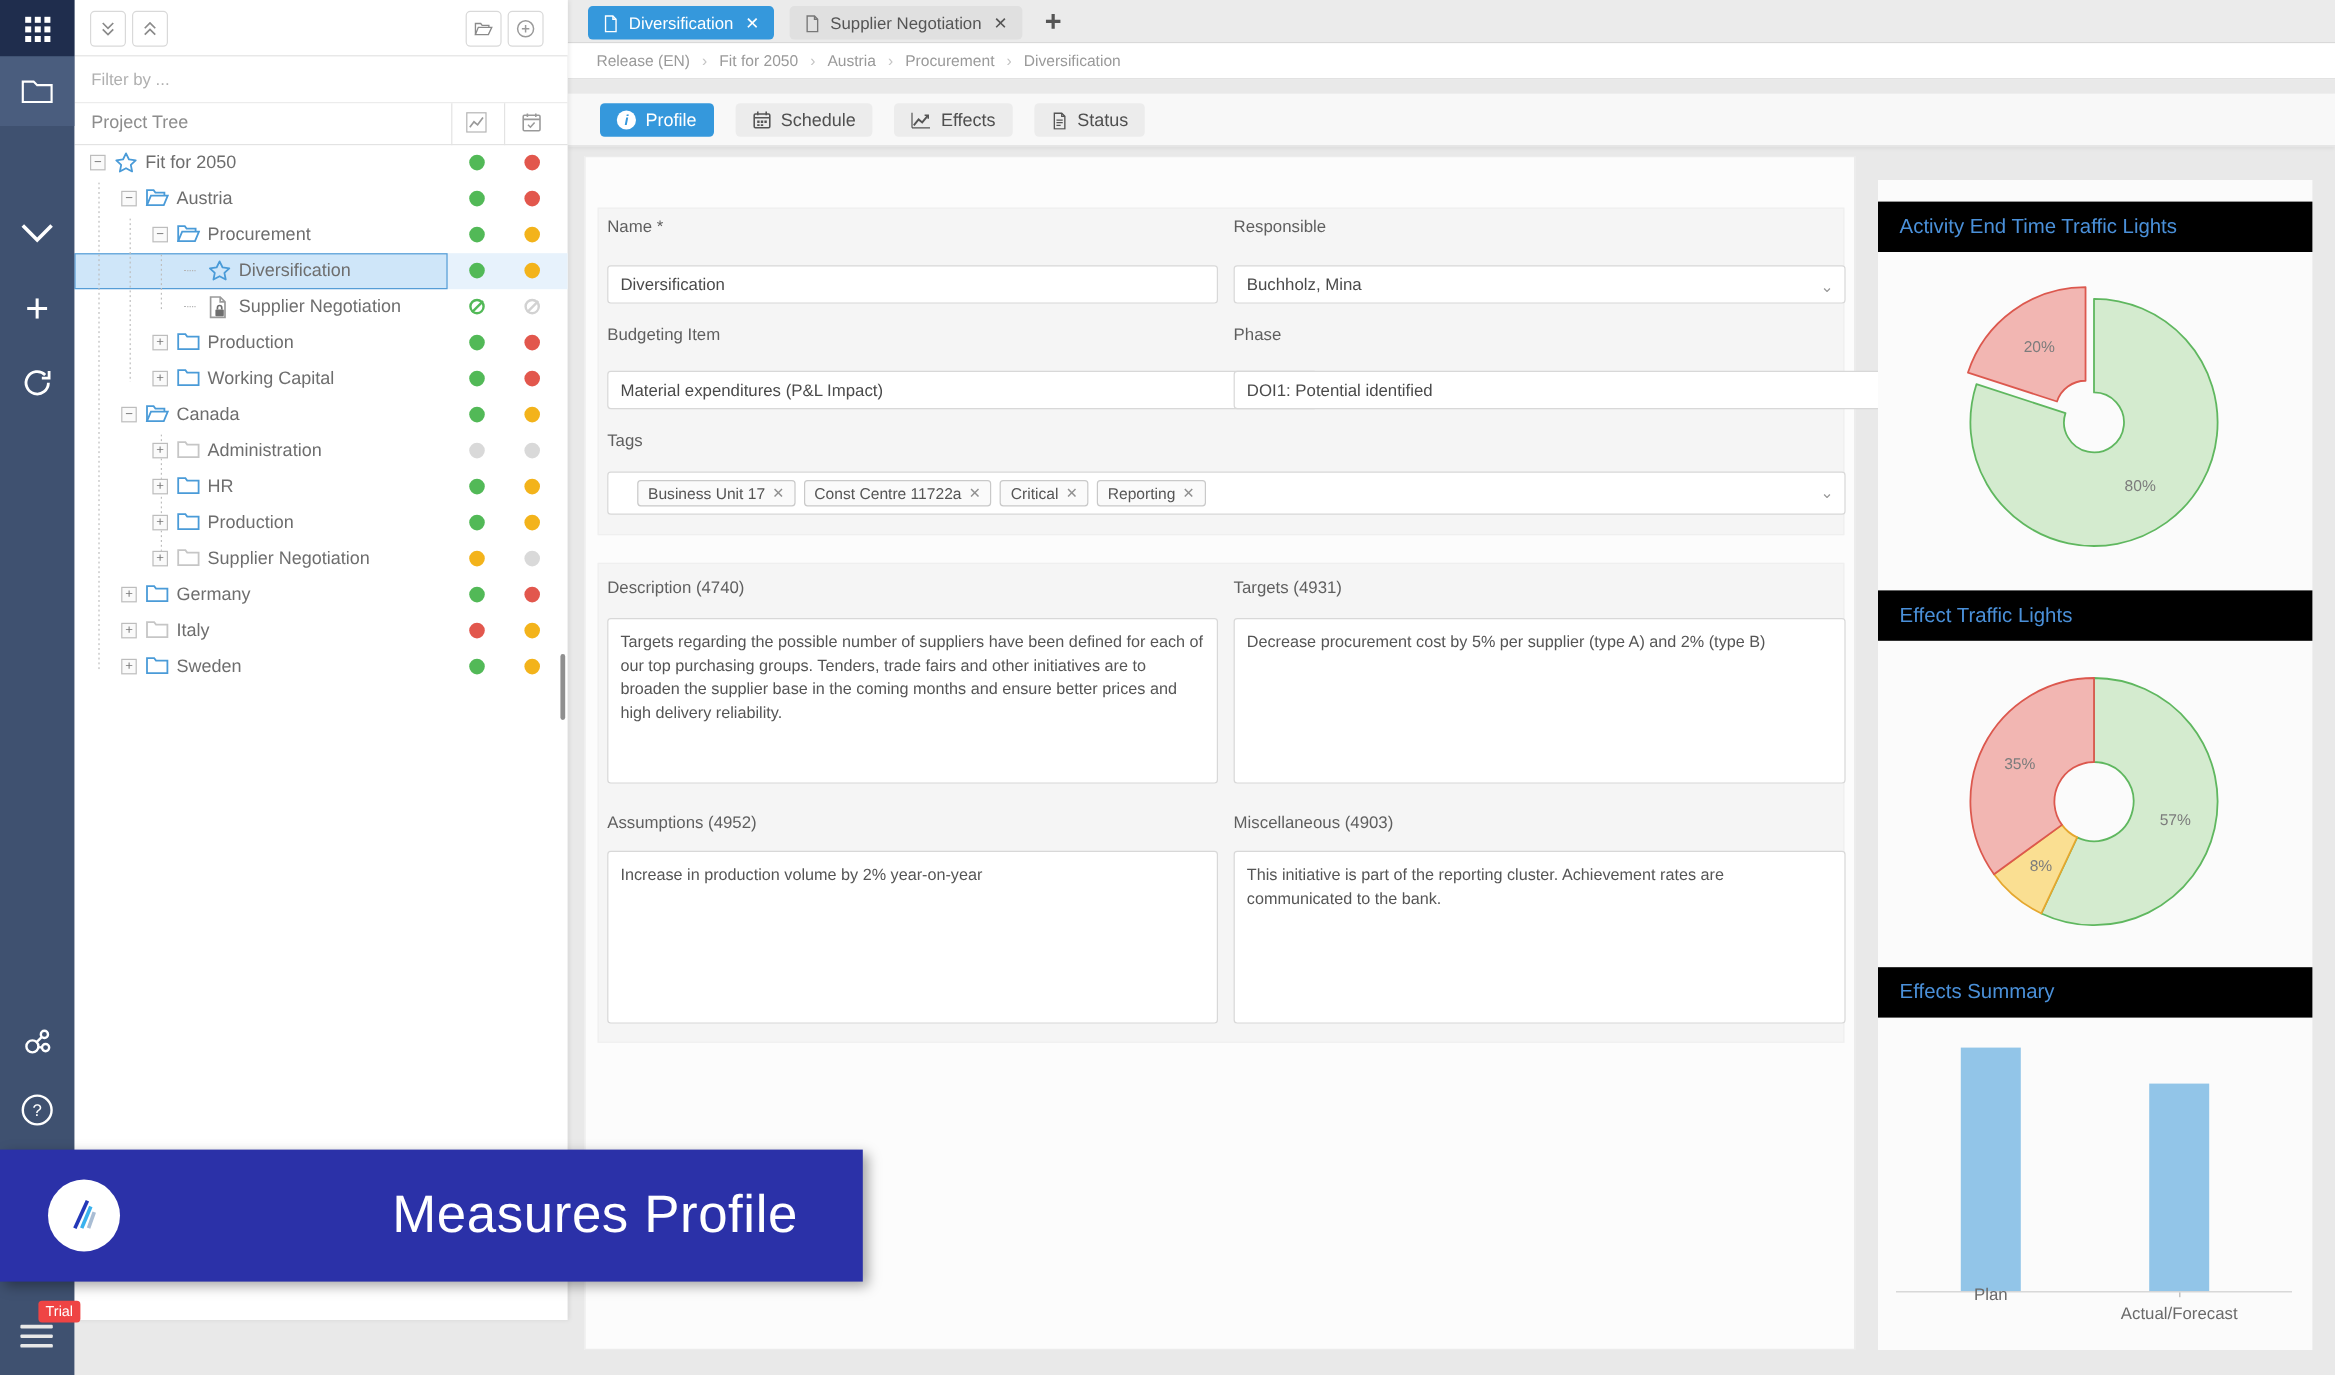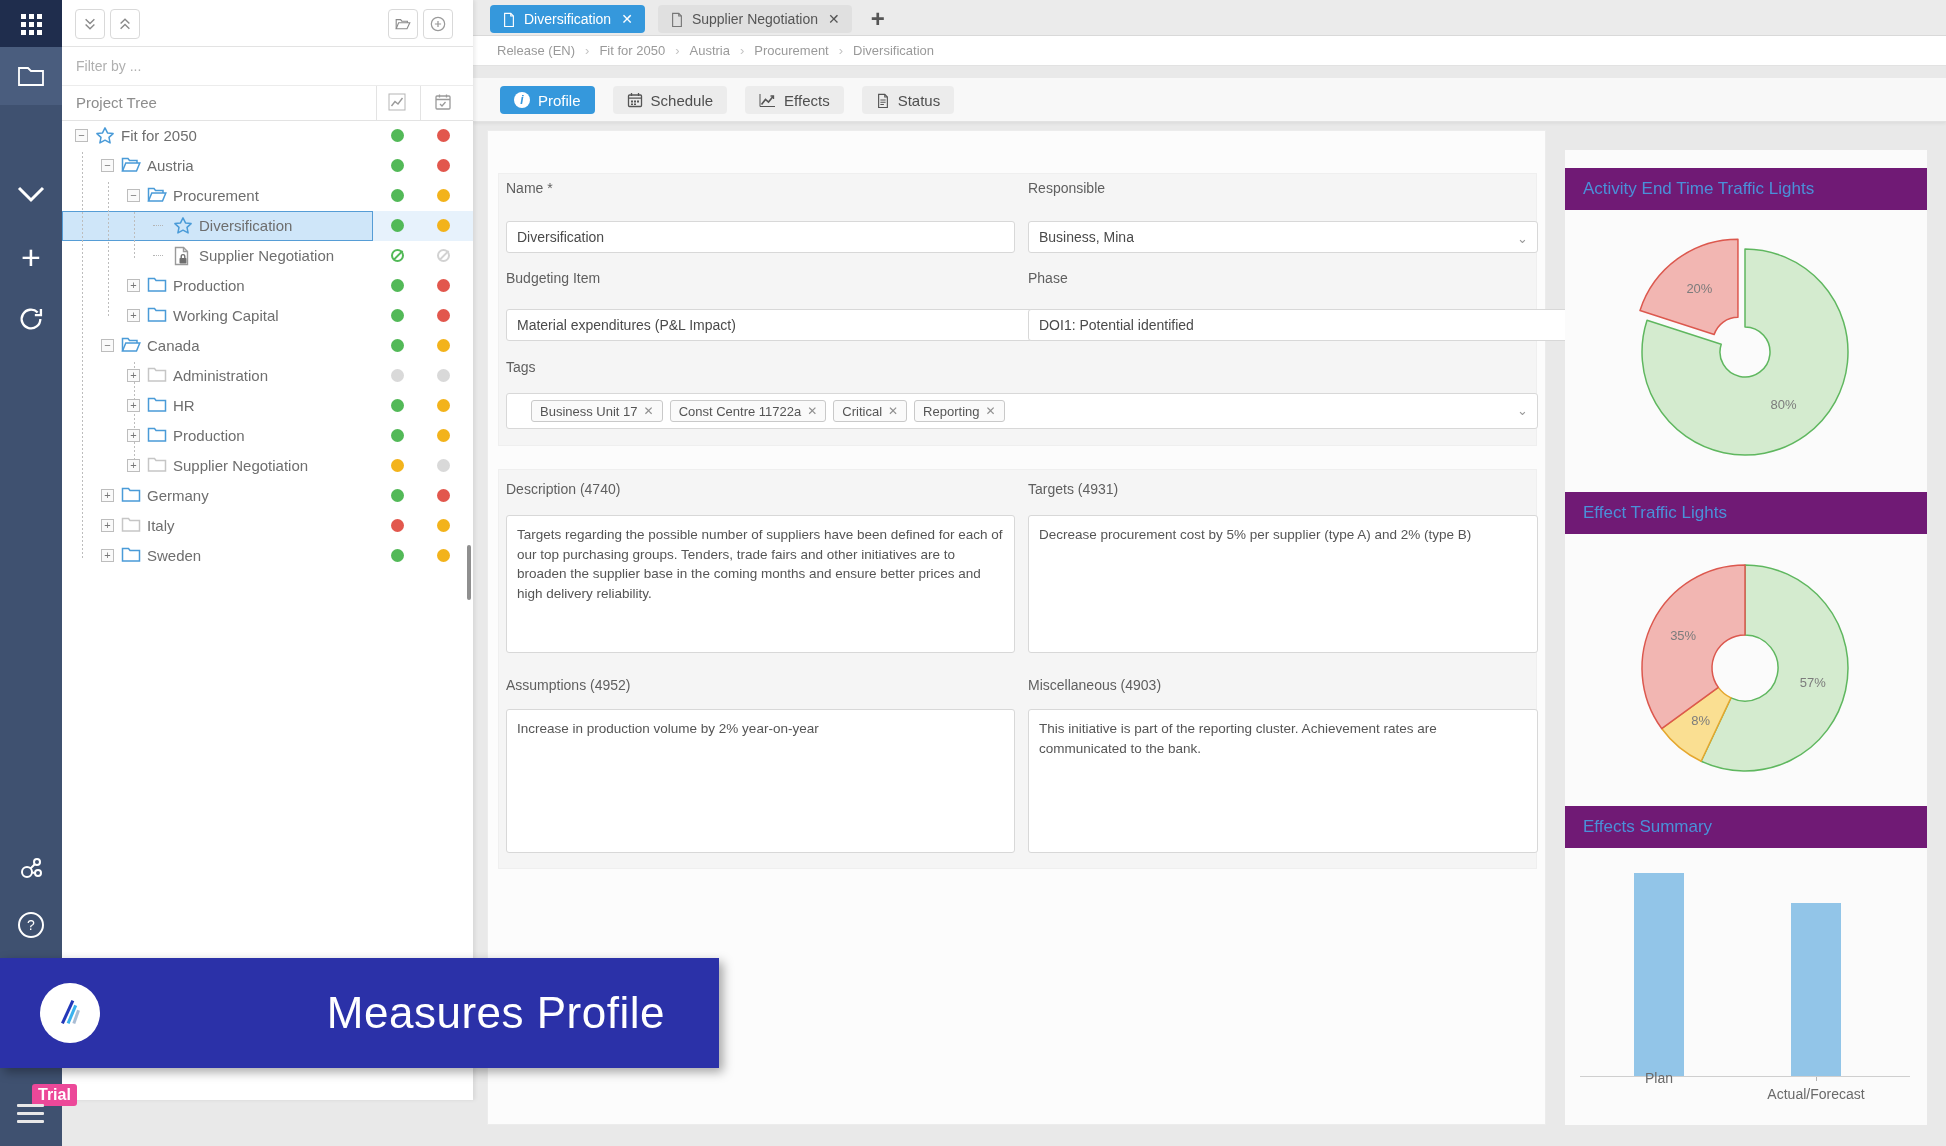--- a/index.html
+++ b/index.html
@@ -7,21 +7,21 @@
               font-family:"Liberation Sans", sans-serif; }
   #app { position:relative; width:1946px; height:1146px; background:#e9e9e9; overflow:hidden; }
   .abs { position:absolute; }
 
   
   #sidebar { left:0; top:0; width:62px; height:1146px; background:#3f5170; z-index:5; }
   .sb-top { left:0; top:0; width:62px; height:47px; background:#1f2d4d; }
   .sb-sel { left:0; top:47px; width:62px; height:58px; background:#4a5d7e; }
   .sb-ic { width:62px; display:flex; justify-content:center; align-items:center; color:#fff; cursor:pointer; }
   .sb-plus { font-size:34px; font-weight:300; color:#fff; line-height:1; }
-  .trial { left:32px; top:1084px; background:#ec4899; color:#fff; font-size:16px; font-weight:bold;
+  .trial { left:32px; top:1084px; background:#ef4444; color:#fff; font-size:12px; font-weight:normal;
            padding:2px 6px; border-radius:3px; }
   .burger span { display:block; width:27px; height:3px; background:#e8e8e8; margin:5px 0; border-radius:1px; }
 
   
   #tree { left:62px; top:0; width:411px; height:1100px; background:#fff; z-index:4;
           box-shadow:2px 0 4px rgba(0,0,0,.08); }
   .tree-toolbar { left:0; top:0; width:411px; height:47px; border-bottom:1px solid #e3e3e3; background:#fff; }
   .tbtn { position:absolute; top:9px; width:30px; height:30px; border:1px solid #d9d9d9; border-radius:4px;
           background:#fff; color:#8a8a8a; display:flex; align-items:center; justify-content:center; cursor:pointer; }
   .filter-row { left:0; top:47px; width:411px; height:39px; border-bottom:1px solid #ececec; }
@@ -85,21 +85,21 @@
   .ftext { position:absolute; background:#fff; border:1px solid #d8d8d8; border-radius:3px; font-size:13.5px;
            color:#555; line-height:1.45; padding:9px 10px; resize:none; outline:none; font-family:inherit; }
   #tagsfield { position:absolute; background:#fff; border:1px solid #d8d8d8; border-radius:3px;
                display:flex; align-items:center; gap:7px; padding:0 26px 0 7px; }
   .chip { display:flex; align-items:center; gap:6px; height:22px; padding:0 8px; background:#fafafa;
           border:1px solid #c9c9c9; border-radius:3px; font-size:13px; color:#555; cursor:pointer; }
   .chip .x { color:#8f8f8f; font-size:12px; }
 
   
   #rightcol { left:1565px; top:150px; width:362px; height:975px; background:#fbfbfb; }
-  .sechead { position:absolute; left:0; width:362px; height:42px; background:#701a75; color:#4a90d9;
+  .sechead { position:absolute; left:0; width:362px; height:42px; background:#000000; color:#4a90d9;
              font-size:17px; display:flex; align-items:center; padding-left:18px; }
   .pielabel { font-size:13px; fill:#7c7c7c; }
   .bar { position:absolute; width:50px; background:#92c5e8; }
   .axis { position:absolute; left:15px; width:330px; height:1px; background:#cfcfcf; }
   .tick { position:absolute; width:1px; height:4px; background:#b5b5b5; }
   .blabel { position:absolute; font-size:14px; color:#6a6a6a; transform:translateX(-50%); white-space:nowrap; }
 
   
   #banner { left:0; top:958px; width:719px; height:110px; background:#2b31a8; z-index:50;
             box-shadow:4px 4px 10px rgba(0,0,0,.35); }
@@ -478,21 +478,21 @@
 
   <div id="mainpanel" class="abs">
     <div class="card" style="top:42px;height:273px;"></div>
     <div class="card" style="top:338px;height:400px;"></div>
 
     <span class="flabel" style="left:18px;top:49px;">Name *</span>
     <input class="finput" style="left: 18px; top: 90px; width: 509px;" value="Diversification">
 
     <span class="flabel" style="left:540px;top:49px;">Responsible</span>
     <div class="fselect" style="left:540px;top:90px;width:510px;">
-      <span>Business, Mina</span>
+      <span>Buchholz, Mina</span>
       <span class="chev">⌄</span>
     </div>
 
     <span class="flabel" style="left:18px;top:139px;">Budgeting Item</span>
     <div class="fselect" style="left:18px;top:178px;width:592px;">
       <span>Material expenditures (P&amp;L Impact)</span>
       <span class="chev">⌄</span>
     </div>
 
     <span class="flabel" style="left:540px;top:139px;">Phase</span>

